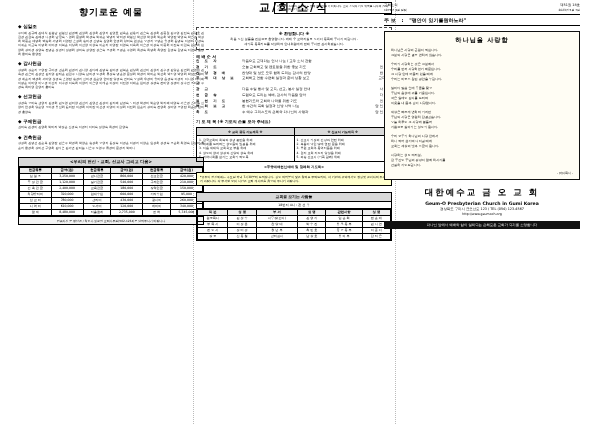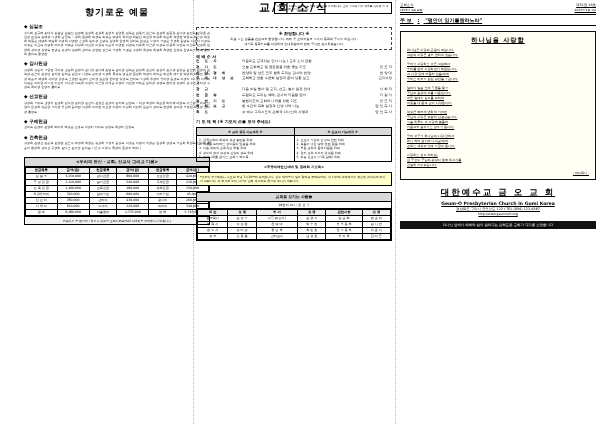--- a/index.html
+++ b/index.html
@@ -11,21 +11,21 @@
     overflow:hidden;
   }
   .page{position:relative;width:600px;height:424px;}
 
   
   .col{position:absolute;top:0;height:424px;}
   .c{text-align:center;}
   .r{text-align:right;}
 
   
-  .c1{left:24px;width:186px;}
+  .c1{left:18px;width:186px;}
   .c1 .title{font-size:9px;font-weight:bold;text-align:center;margin-top:6px;letter-spacing:1px;}
   .sec{margin-top:5px;}
   .sec-h{font-size:4.6px;font-weight:bold;}
   .sec-h:before{content:"◆ ";}
   .body-txt{font-size:3.05px;line-height:1.42;text-align:justify;margin-top:1.5px;color:#111;}
 
   
   .tblwrap{margin-top:7px;border:1px solid #000;}
   .tbl-title{background:#d9d9d9;border-bottom:1px solid #000;text-align:center;font-size:4.2px;font-weight:bold;padding:1.5px 0;}
   table{border-collapse:collapse;width:100%;}
@@ -47,21 +47,21 @@
   .subhead{font-size:4px;font-weight:bold;margin-top:4px;}
   .box2{border:1px solid #000;margin-top:3px;}
   .box2-h{background:#d9d9d9;border-bottom:1px solid #000;text-align:center;font-size:3.8px;font-weight:bold;padding:1.2px 0;}
   .two{display:flex;}
   .two>div{flex:1;padding:1.5px 2px;font-size:3.05px;line-height:1.4;}
   .two>div:first-child{border-right:1px solid #000;}
   .note-c{font-size:2.95px;line-height:1.45;padding:2px 3px;}
   .hl{background:#ffffcc;}
 
   
-  .c3{left:400px;width:196px;text-decoration:underline;}
+  .c3{left:384px;width:196px;}
   .c3-head{display:flex;justify-content:space-between;font-size:3.4px;padding-top:3px;}
   .c3-bar{border-top:1px solid #000;border-bottom:1px solid #000;margin-top:2px;padding:2px 0;font-size:5px;font-weight:bold;}
   .poem{border:1px solid #111;margin-top:5px;padding:4px 6px;background:#fffdf4;}
   .poem-t{text-align:center;font-size:6.2px;font-weight:bold;letter-spacing:1px;}
   .poem-b{font-size:3.1px;line-height:1.55;margin-top:3px;white-space:pre-line;}
   .poem-sig{text-align:right;font-size:3px;margin-top:3px;}
   .logo{text-align:center;margin-top:7px;}
   .logo-kr{font-size:8.5px;font-weight:bold;letter-spacing:2px;}
   .logo-en{font-size:4.6px;font-weight:bold;margin-top:2px;}
   .logo-sub{font-size:3.4px;margin-top:1px;}

